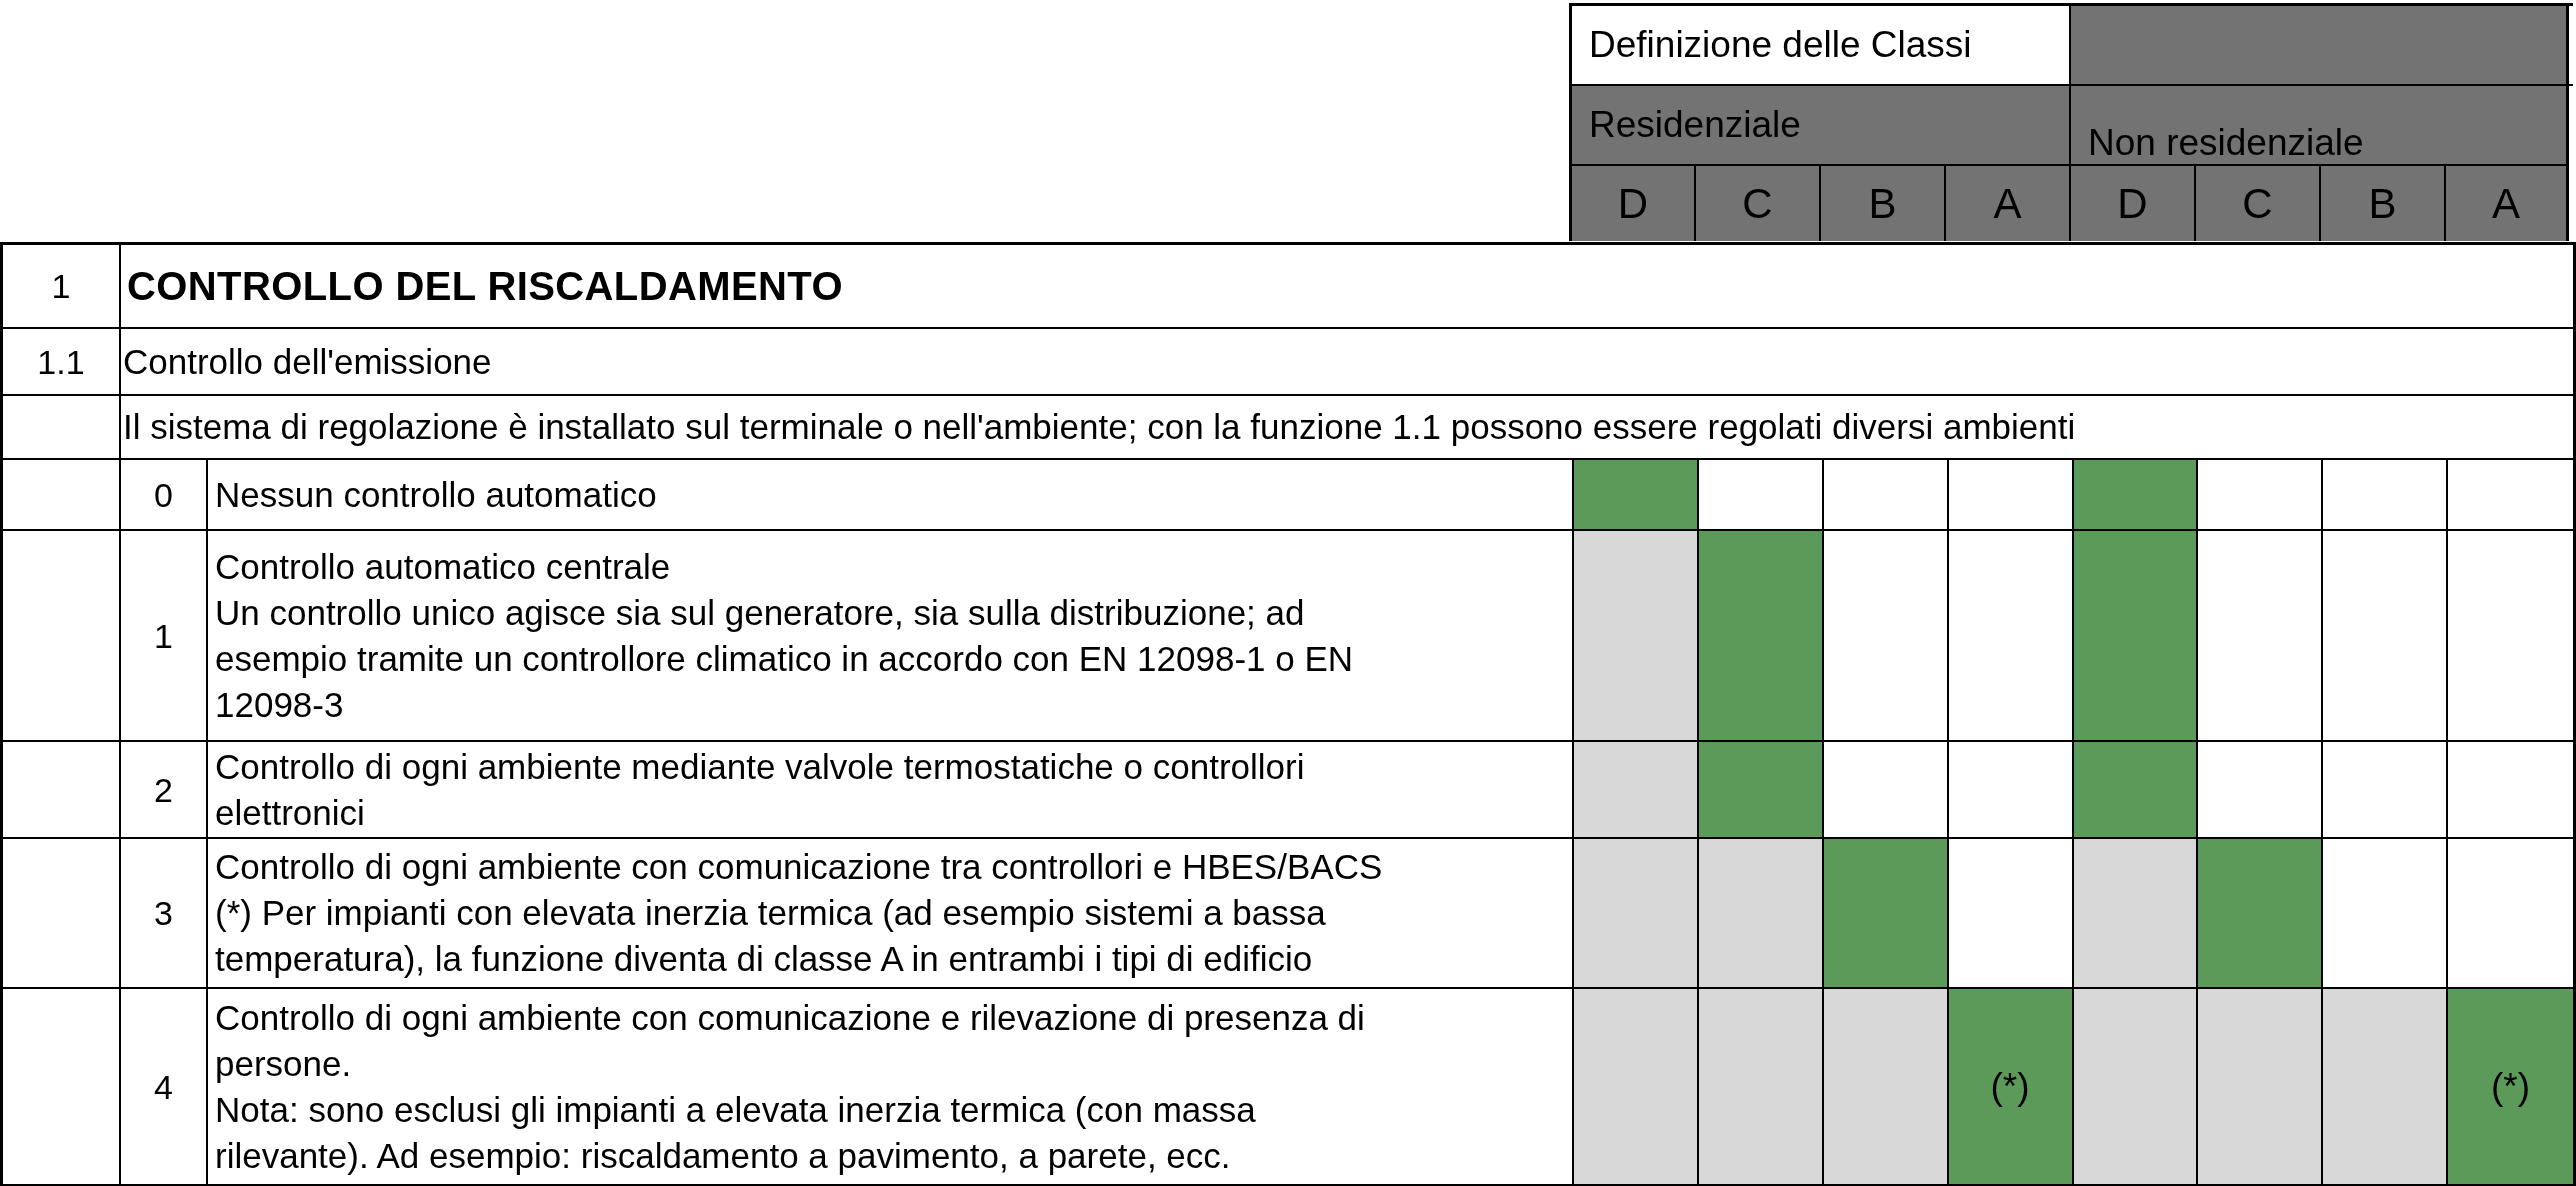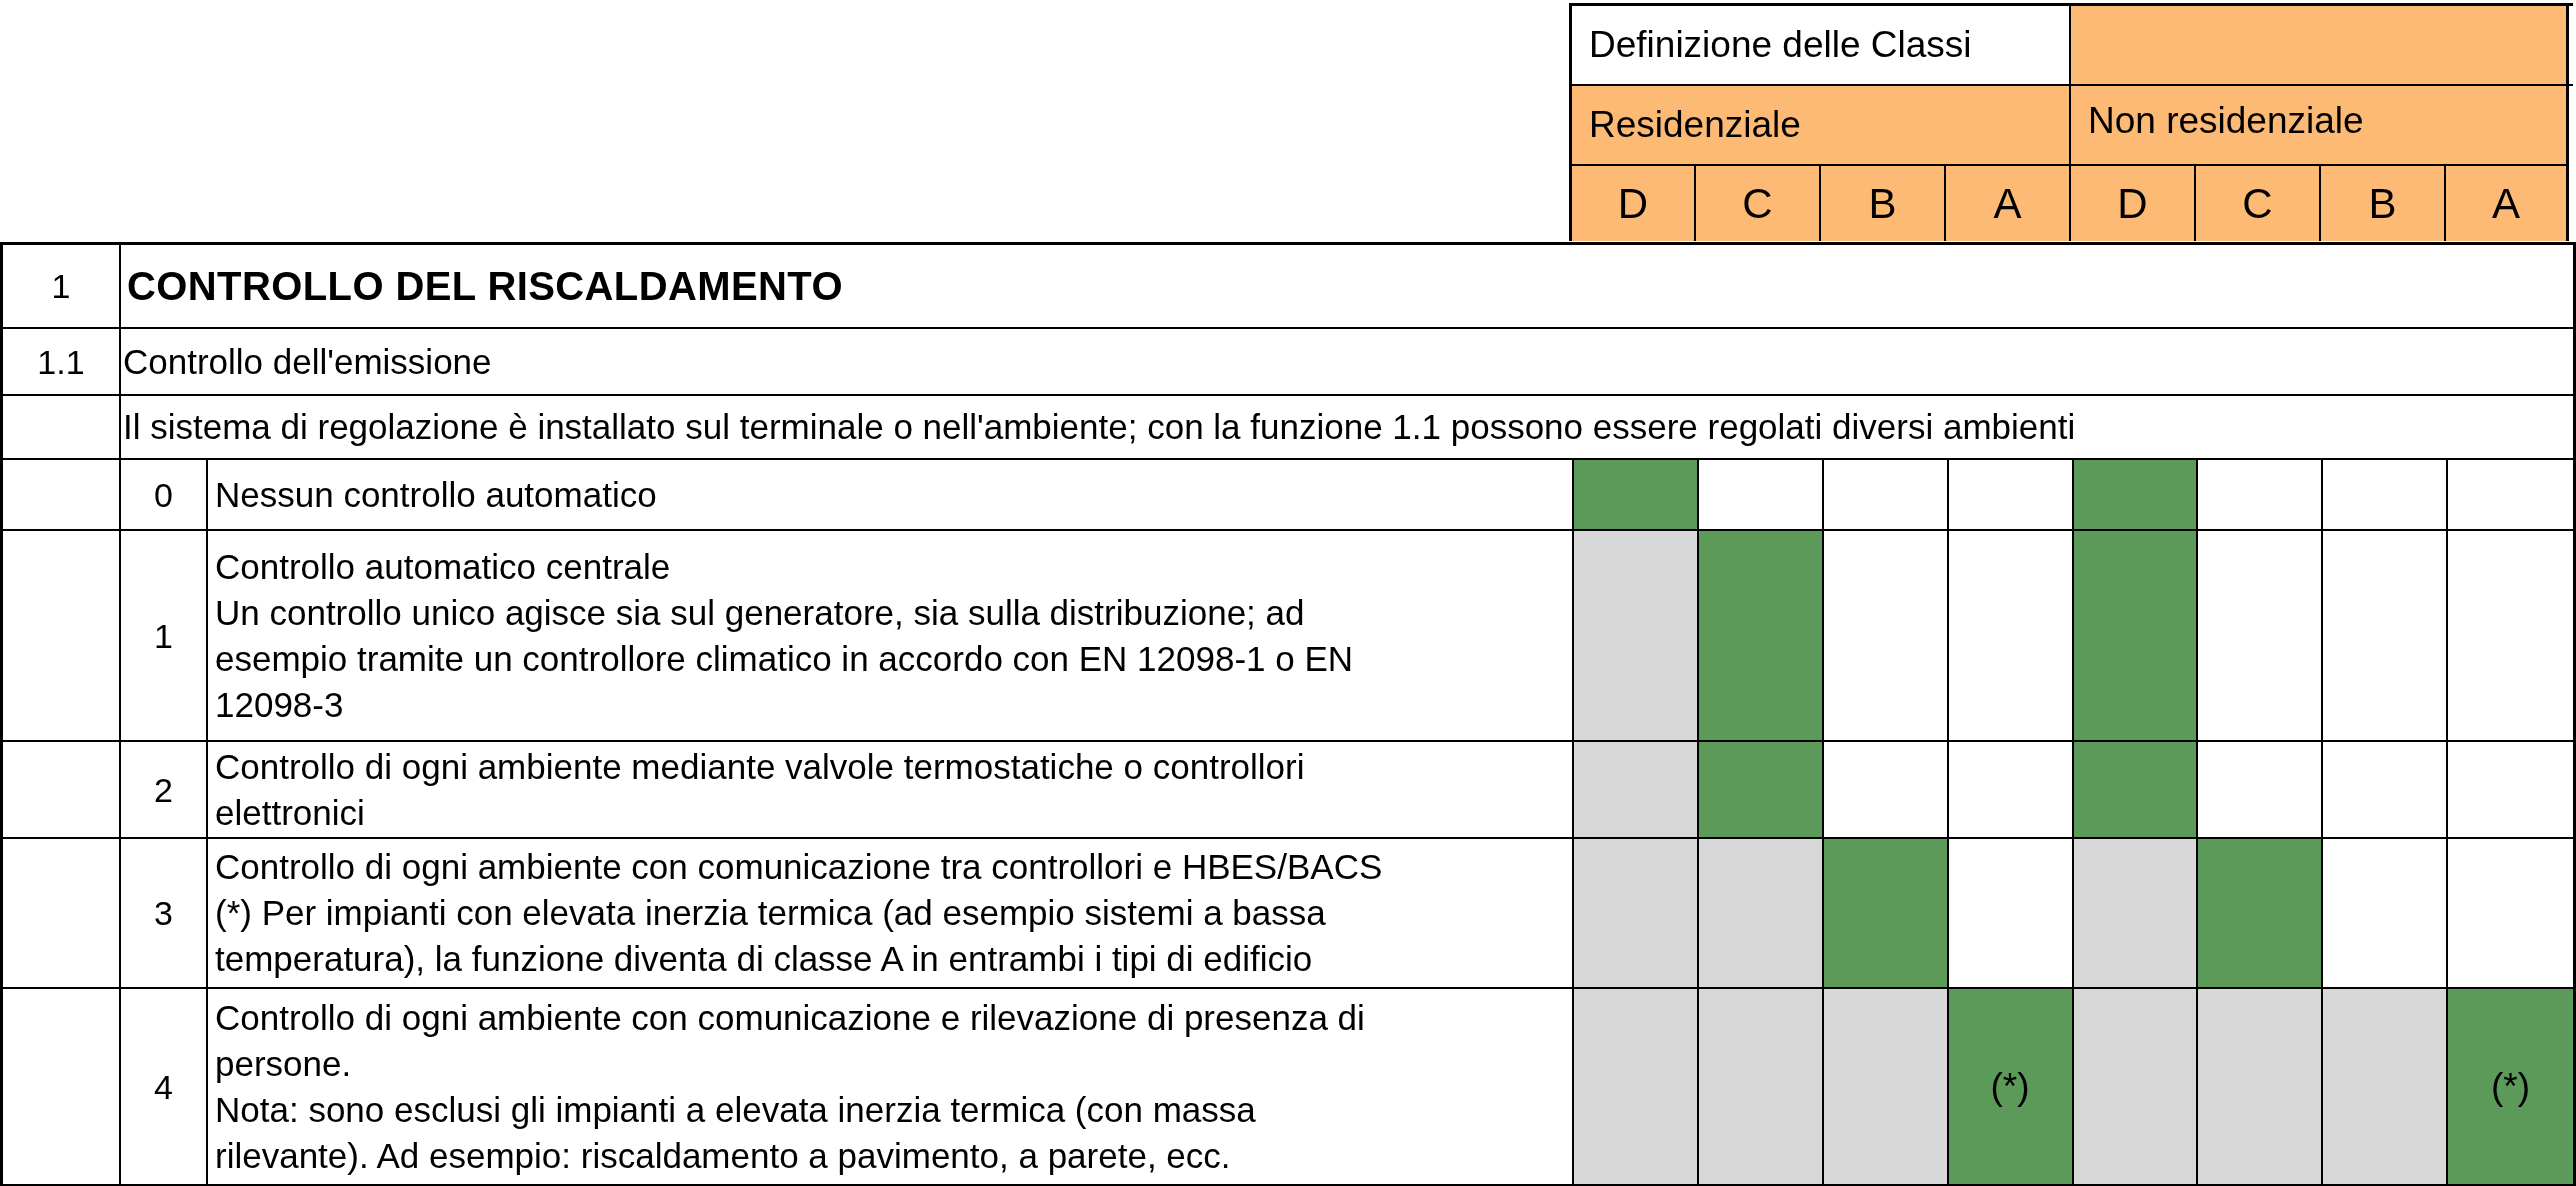--- a/index.html
+++ b/index.html
@@ -17,35 +17,34 @@
     left:1569px;top:3.4px;
     display:grid;
     grid-template-columns:repeat(8,125px);
     grid-template-rows:83px 80px 75px;
   }
   .hcell{
     box-sizing:border-box;
     display:flex;align-items:center;
     font-size:37px;
     padding-left:17px;
-    background:#fdba74;
+    background:#737373;
   }
   .hcell.def{
     grid-column:1/5;grid-row:1;
     border-top:3.4px solid #000;border-left:3.4px solid #000;
     border-bottom:2.5px solid #000;
     width:1004px; 
     z-index:1;background:transparent;text-align:center;
   }
   .hcell.nonres{
     grid-column:5/9;grid-row:1/3;
     border-top:3.4px solid #000;border-right:3.4px solid #000;
     border-left:2.5px solid #000;border-bottom:2.5px solid #000;
     align-items:flex-end;
-    padding-bottom:22px;
   }
   .hcell.res{
     grid-column:1/5;grid-row:2;
     border-left:3.4px solid #000;border-bottom:2.5px solid #000;
   }
   .hcell.cls{
     grid-row:3;
     justify-content:center;
     padding:0;
     font-size:42px;

